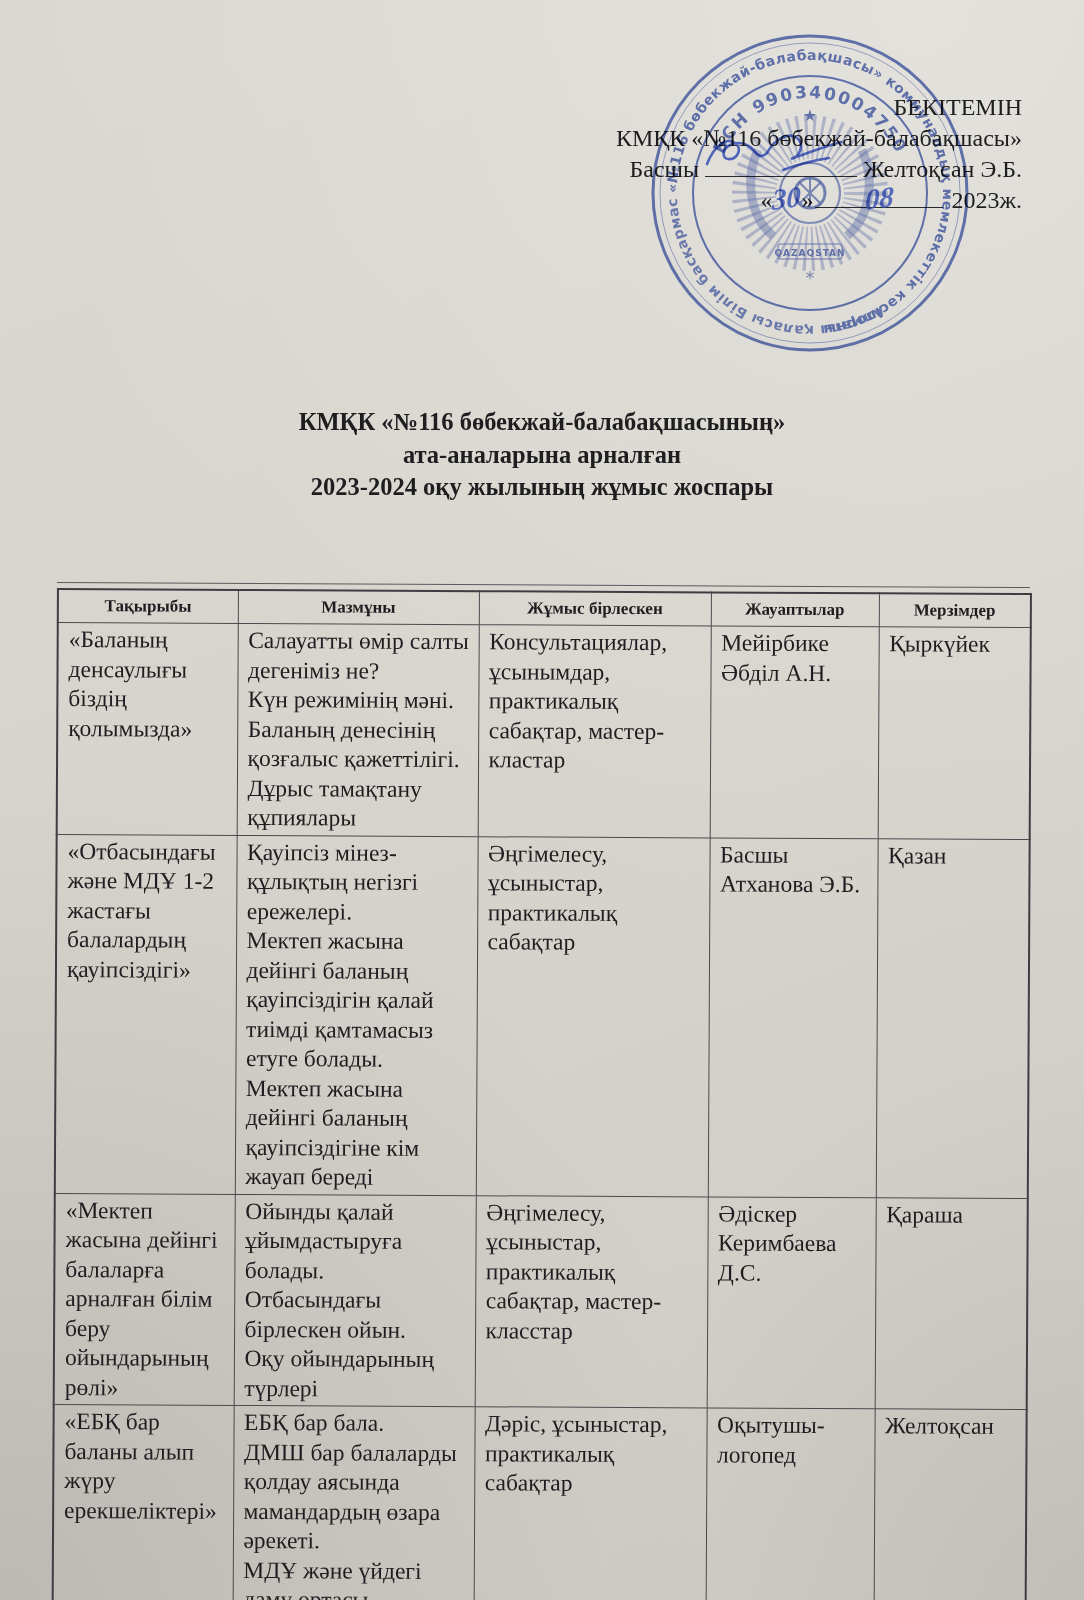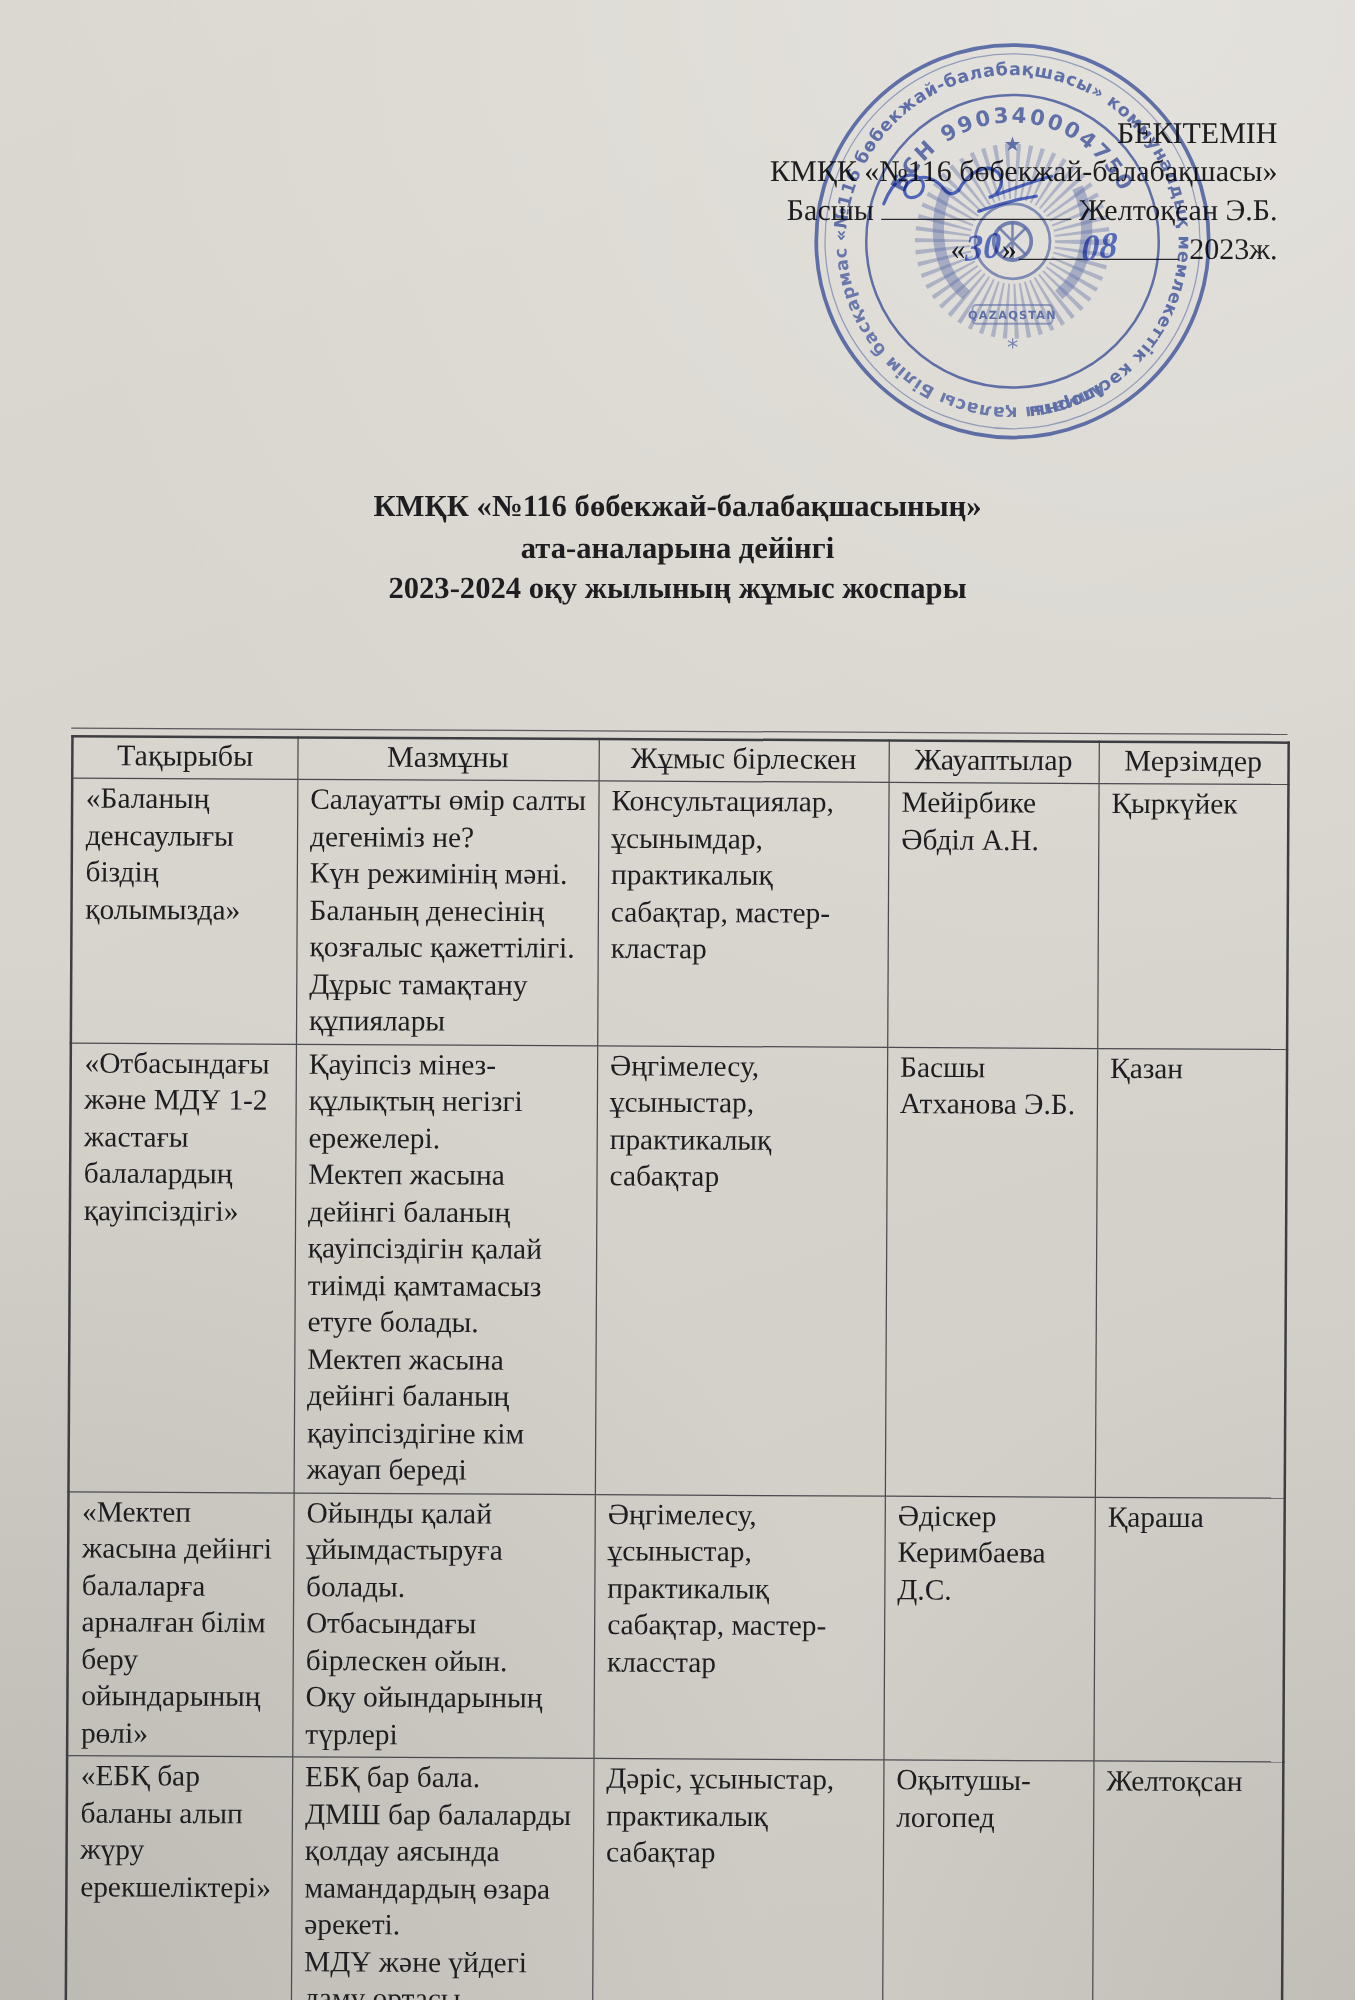--- a/index.html
+++ b/index.html
@@ -29,33 +29,33 @@
     font-size:29px;line-height:0;
   }
   .date-line .ugap{
     display:inline-block;width:128px;border-bottom:1.6px solid #2a2a2e;
     text-align:center;height:22px;margin:0 8px 0 2px;
   }
   
   .stamp{position:absolute;left:645px;top:28px;z-index:3;opacity:.82;mix-blend-mode:multiply;}
   
   .title{
-    position:absolute;left:0;top:390px;width:1084px;z-index:2;
+    position:absolute;left:0;top:406px;width:1084px;z-index:2;
     text-align:center;font-weight:bold;font-size:24.5px;line-height:32.5px;
   }
   
   .table-block{position:absolute;left:57px;top:582px;transform:rotate(0.30deg);transform-origin:0 0;z-index:2;}
   .top-rule{width:973px;height:0;border-top:1.6px solid #5a5a5e;}
   table.plan{
     border-collapse:collapse;table-layout:fixed;width:973px;margin-top:5px;
     border:2px solid #3e3e42;font-size:23.5px;line-height:29.5px;
   }
   table.plan th,table.plan td{border:1.6px solid #4b4b4f;}
   table.plan th{
-    font-size:24px;font-weight:normal;
+    font-size:17px;font-weight:bold;
     height:30px;padding:1px 6px;
   }
   table.plan td{
     vertical-align:top;text-align:left;padding:2px 8px 2px 10px;
     white-space:pre-line;overflow:hidden;
   }
   tr.r0 td{height:178px;} tr.r1 td{height:313px;} tr.r2 td{height:183px;} tr.r3 td{height:201px;}
 </style>
 </head>
 <body>
@@ -103,21 +103,21 @@
         <textPath href="#bsnPath" startOffset="50%">БСН 990340004750</textPath>
       </text>
       <text x="165" y="93" font-size="16" text-anchor="middle">★</text>
       <text x="165" y="227.5" font-size="9" font-weight="bold" letter-spacing="1" text-anchor="middle">QAZAQSTAN</text>
       <text x="165" y="256" font-size="18" text-anchor="middle" opacity="0.8">*</text>
     </g>
   </svg>
 
   <div class="title">
     <div>КМҚК «№116 бөбекжай-балабақшасының»</div>
-    <div>ата-аналарына дейінгі</div>
+    <div>ата-аналарына арналған</div>
     <div>2023-2024 оқу жылының жұмыс жоспары</div>
   </div>
 
   <div class="table-block">
     <div class="top-rule"></div>
     <table class="plan">
       <colgroup>
         <col style="width:180px">
           <col style="width:241px">
           <col style="width:232px">

